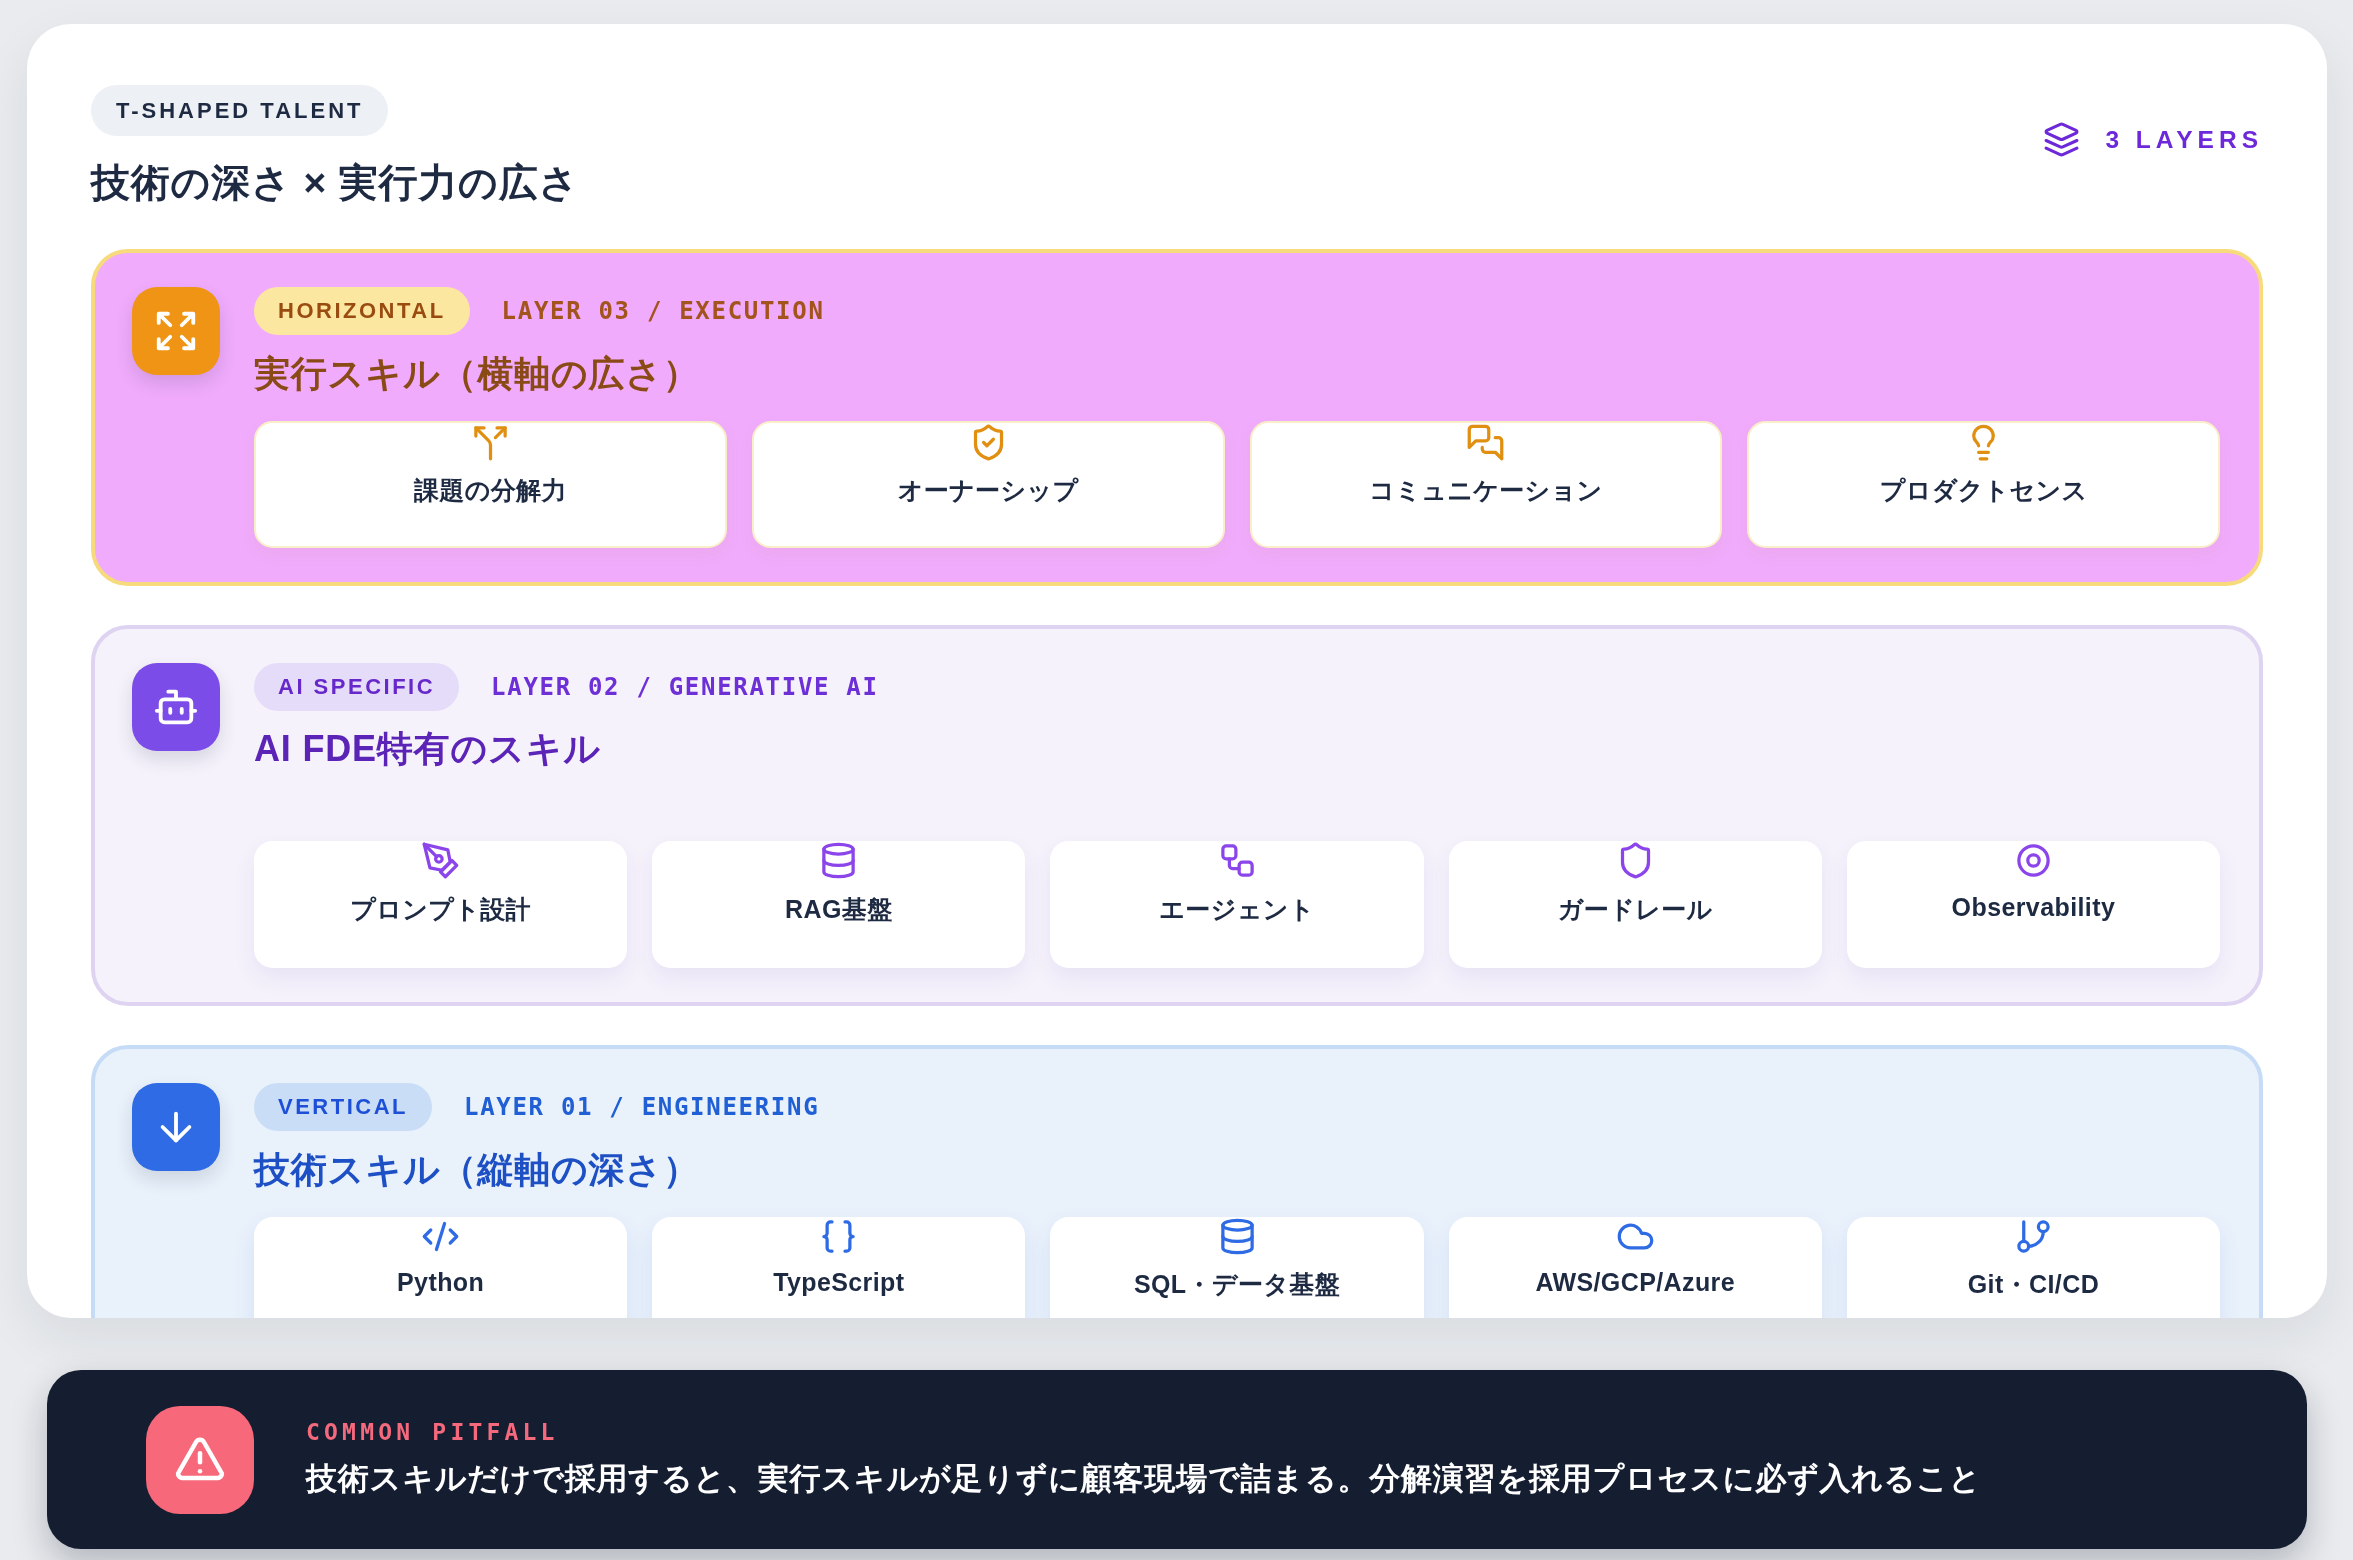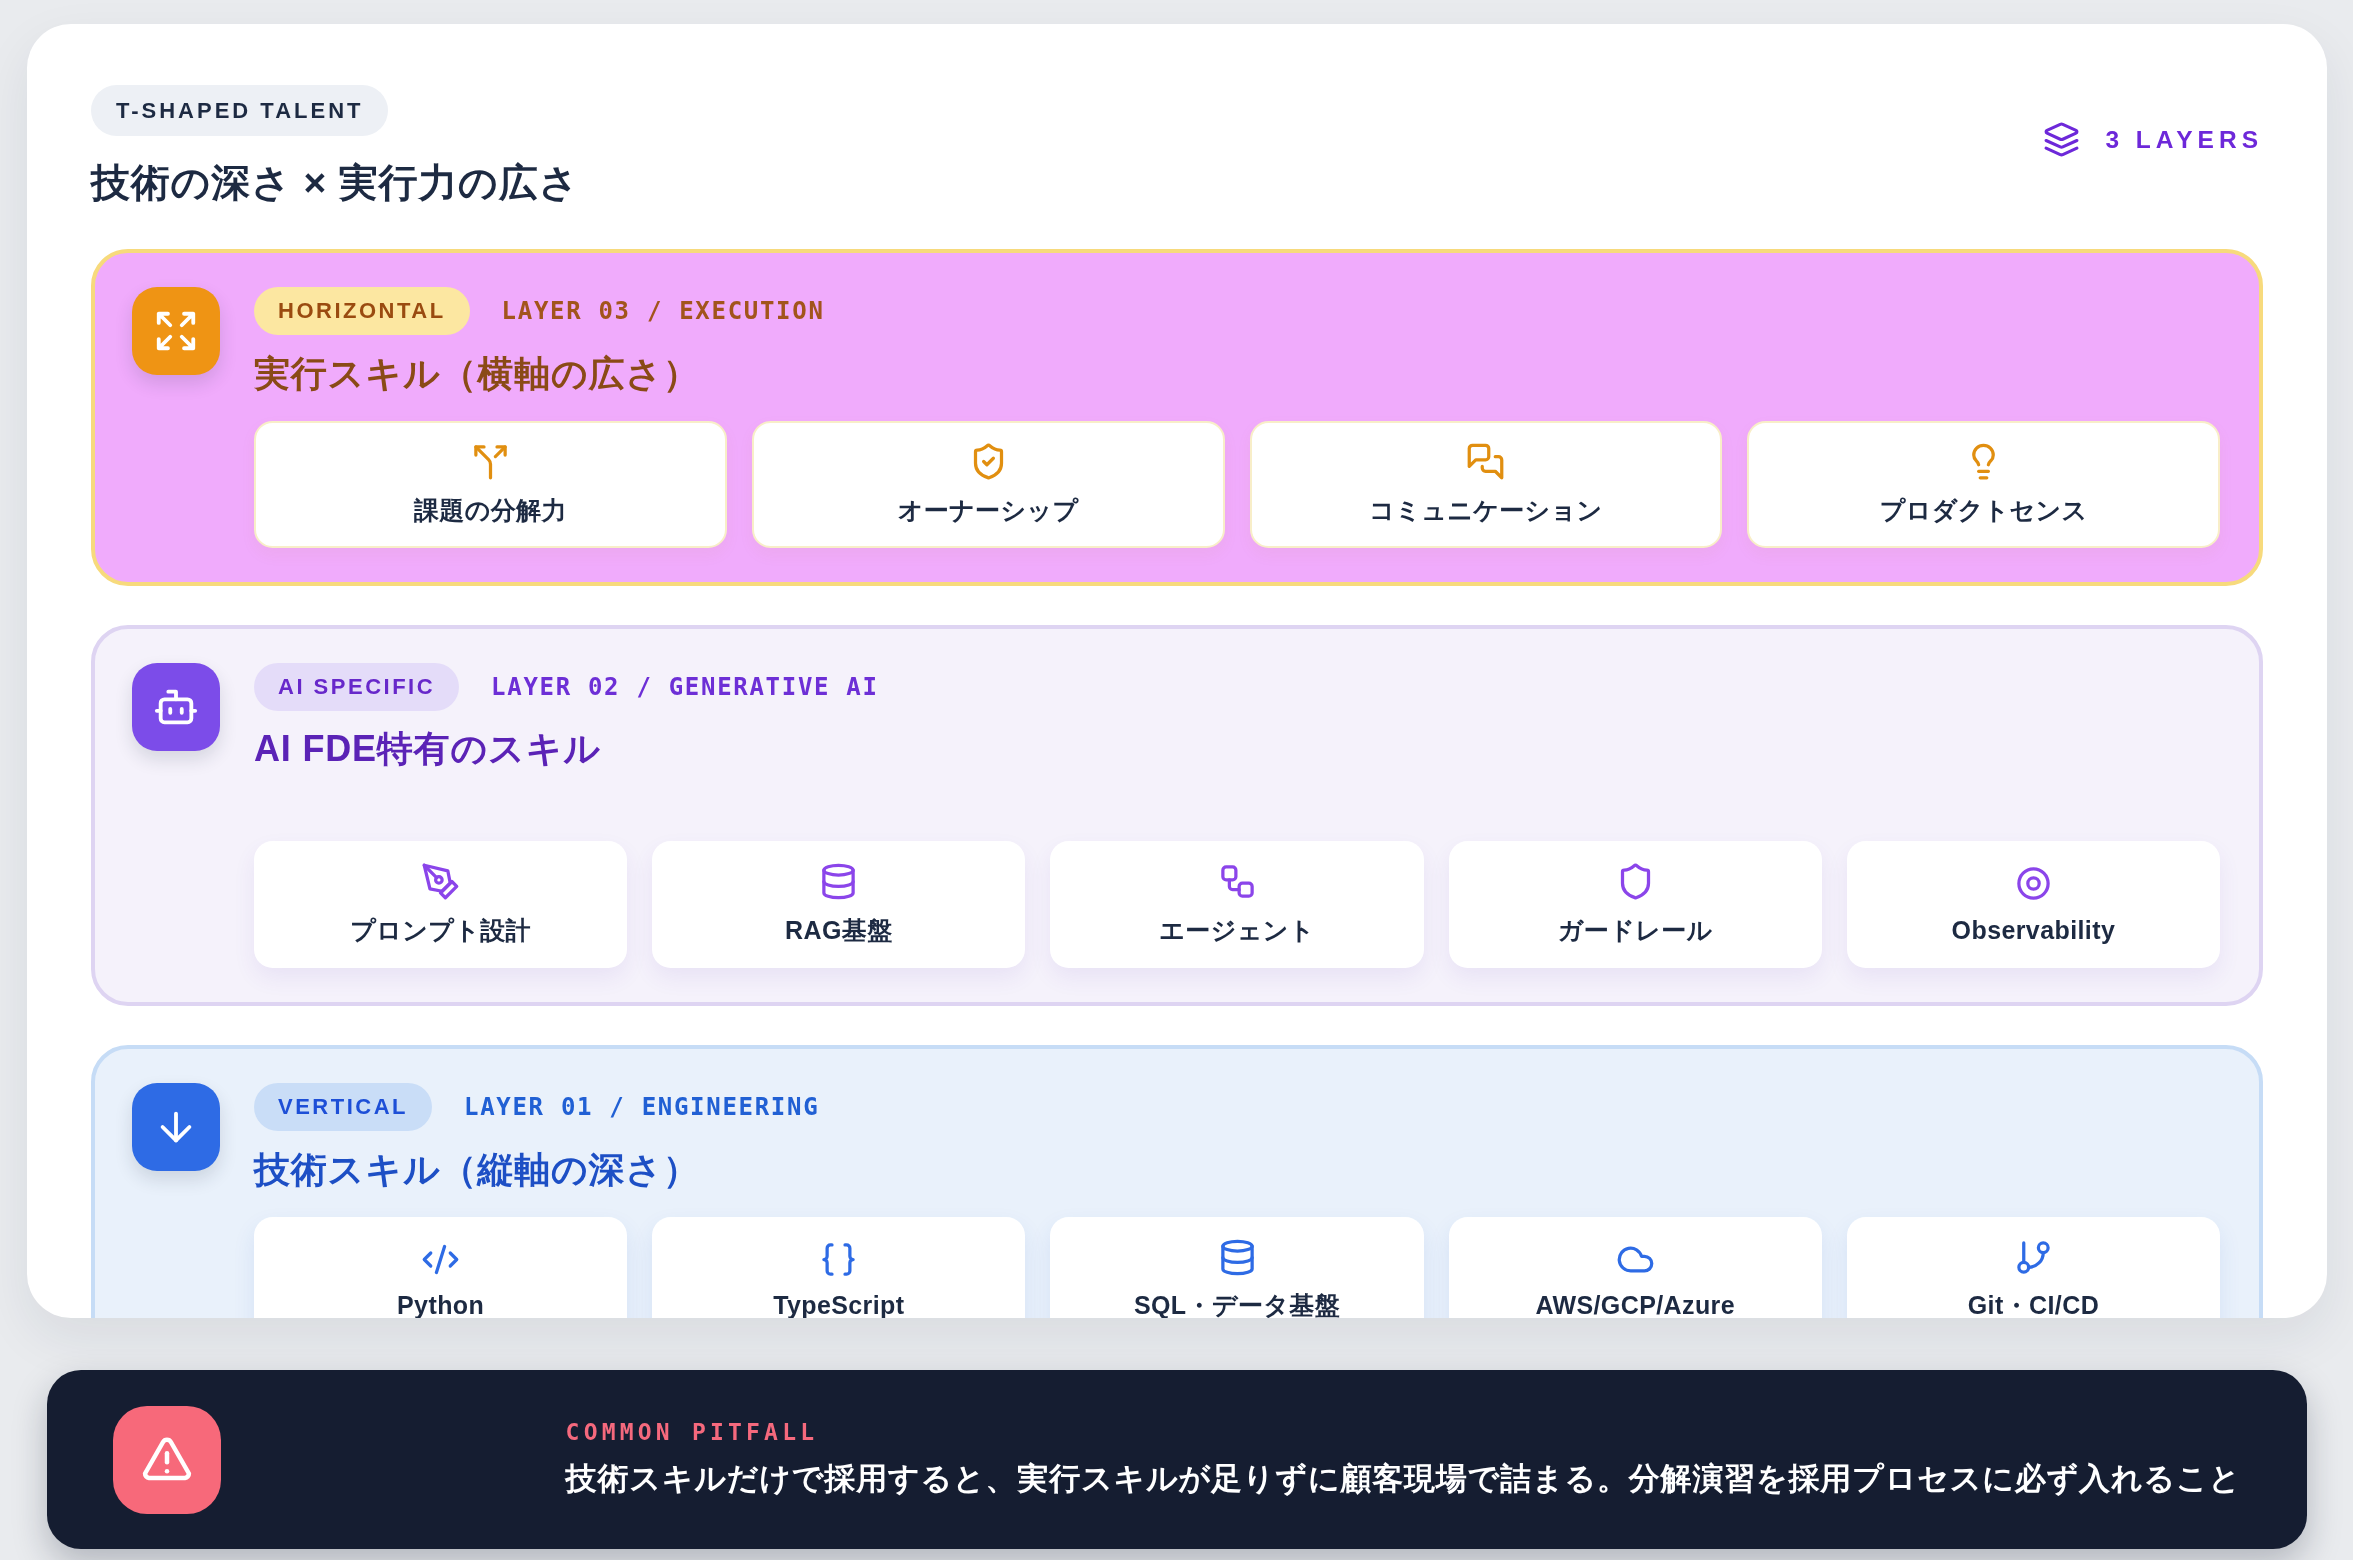--- a/index.html
+++ b/index.html
@@ -38,21 +38,21 @@
   .sec-tile { width:88px; height:88px; border-radius:25px; flex:0 0 auto;
               display:flex; align-items:center; justify-content:center; color:#fff;
               box-shadow:0 8.5px 18.6px rgba(29,42,66,.14); }
   .sec-tile .ic { width:46px; height:46px; }
   .badge-row { display:flex; align-items:center; gap:32px; }
   .pill { font-size:22px; font-weight:700; letter-spacing:2.5px; padding:11px 24px; border-radius:845px; }
   .meta { font-family:"DejaVu Sans Mono", monospace; font-size:24px; font-weight:700; letter-spacing:1.7px; }
   .sec-title { font-size:36px; font-weight:800; margin-top:14.4px; letter-spacing:0.8px; }
   .cards { display:flex; gap:25px; margin:22px 0 0 122px; }
   .card { flex:1; height:127px; background:#ffffff; border-radius:18.6px;
-          display:flex; flex-direction:column; align-items:center; justify-content:center; gap:12.7px; }
+          display:flex; flex-direction:column; align-items:center; gap:12.7px; }
   .card .ic { width:39px; height:39px; }
   .card-label { font-size:25px; font-weight:700; color:#1d2a42; letter-spacing:0.4px; }
 
   
   .sec-yellow { background:#f0abfc; border-color:#f7da7c; }
   .sec-yellow .sec-tile { background:#ef9414; }
   .sec-yellow .pill { background:#fce7a1; color:#9a4b10; }
   .sec-yellow .meta { color:#a2541c; }
   .sec-yellow .sec-title { color:#8a4a16; }
   .sec-yellow .card { border:2.5px solid #f8eec8; box-shadow:0 6.8px 15px rgba(180,140,30,.06); }
@@ -71,22 +71,22 @@
   .sec-blue { background:#e9f1fb; border-color:#c6dcf6; }
   .sec-blue .sec-tile { background:#2e6be5; }
   .sec-blue .pill { background:#c9ddf7; color:#1d4fd7; }
   .sec-blue .meta { color:#2160d4; }
   .sec-blue .sec-title { color:#1d4fc5; }
   .sec-blue .card { box-shadow:0 10px 22px rgba(40,90,200,.10); }
   .sec-blue .card .ic { color:#2e6be5; }
 
   
   .pitfall { margin:52px 20px 0 20px; height:179px; background:#151d31; border-radius:34px;
-             display:flex; align-items:center; gap:52px; padding:0 66px;
-             box-shadow:0 15px 34px rgba(21,29,49,.25);justify-content:space-between; }
+             display:flex; align-items:center; gap:52px; padding:0 99px;
+             box-shadow:0 15px 34px rgba(21,29,49,.25); }
   .pit-tile { width:108px; height:108px; border-radius:34px; background:#f7697a; flex:0 0 auto;
               display:flex; align-items:center; justify-content:center; color:#fff; }
   .pit-tile .ic { width:54px; height:54px; }
   .pit-label { color:#f5697d; font-family:"DejaVu Sans Mono", monospace;
                font-size:23px; font-weight:700; letter-spacing:4.2px; }
   .pit-text { color:#ffffff; font-size:31px; font-weight:800; margin-top:13.5px; letter-spacing:0.8px; }
 
   
   .ic { fill:none; stroke:currentColor; stroke-width:2; stroke-linecap:round; stroke-linejoin:round; display:block; }
   .defs { position:absolute; width:0; height:0; overflow:hidden; }

